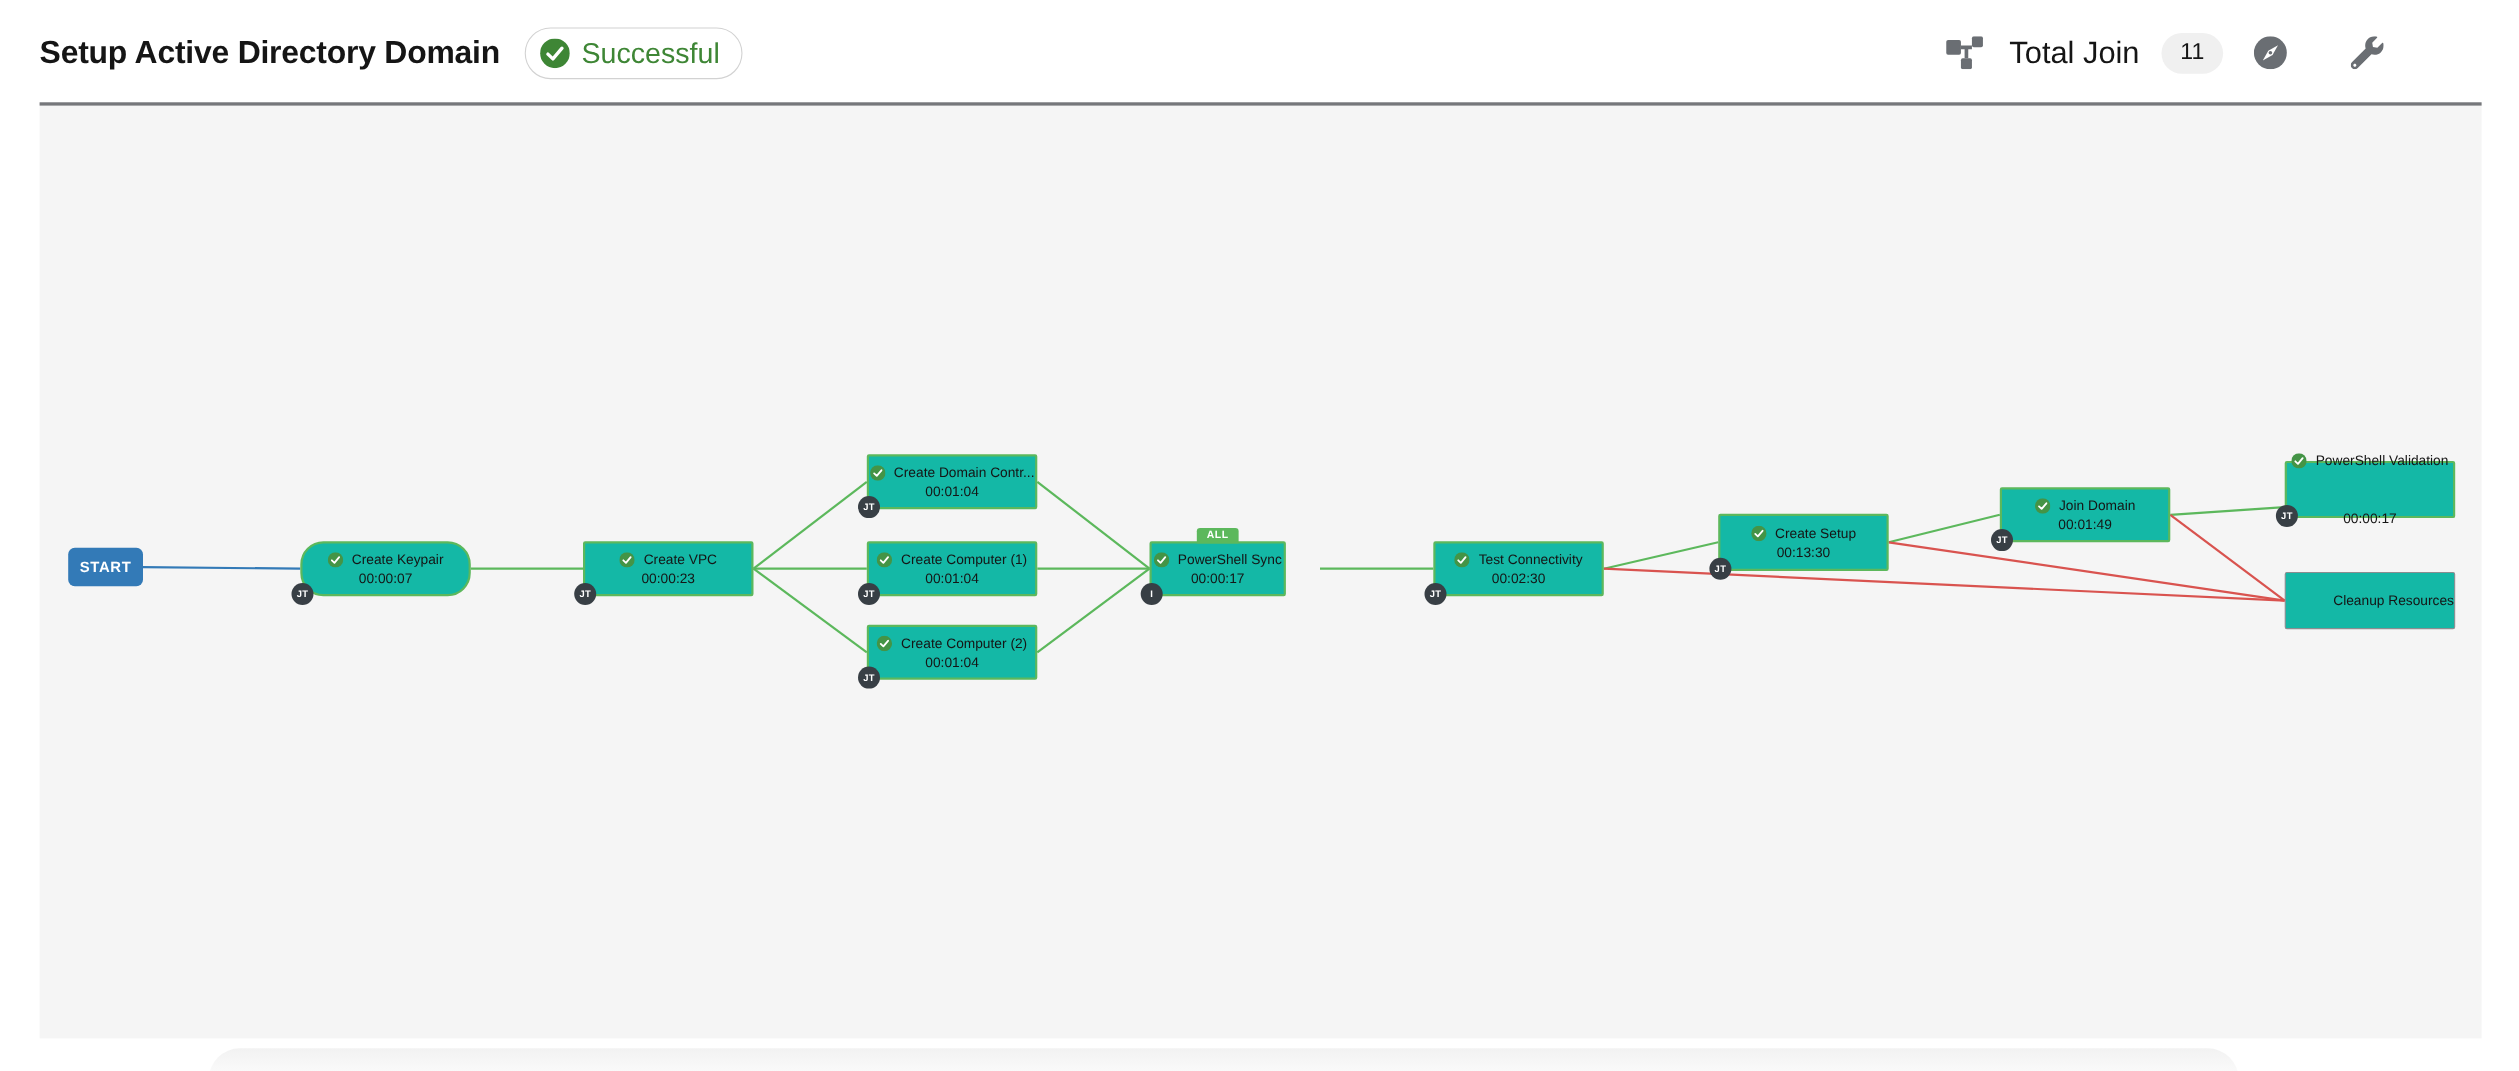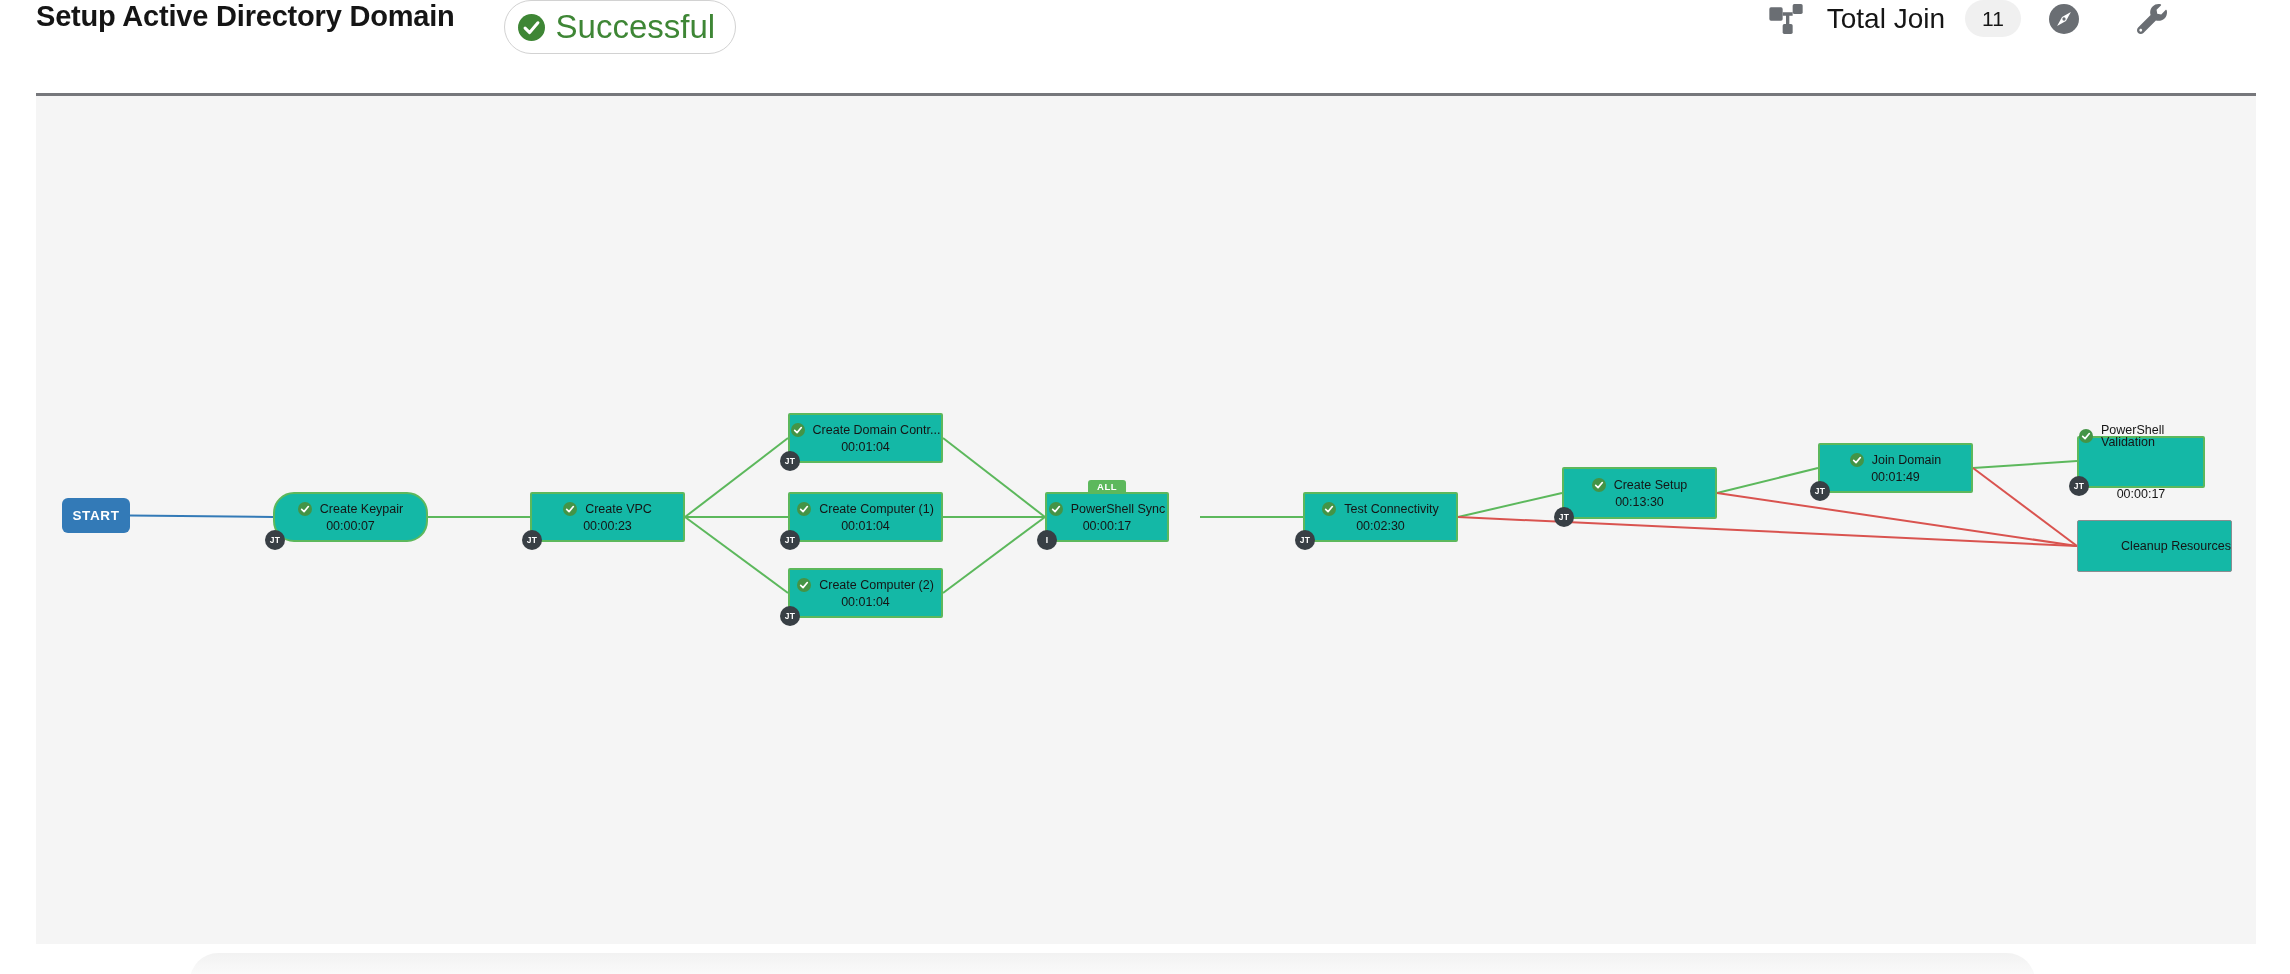--- a/index.html
+++ b/index.html
@@ -3,29 +3,29 @@
 <meta charset="utf-8">
 <style>
   html,body{margin:0;padding:0;}
   body{
     width:2290px;height:974px;position:relative;overflow:hidden;
     background:#ffffff;font-family:"Liberation Sans",sans-serif;color:#151515;
   }
   
   .header{
     position:absolute;top:0;left:0;right:0;height:96px;
-    display:flex;align-items:flex-start;box-sizing:border-box;
-    padding-left:36px;padding-right:123px;background:#fff;gap:27px;
+    display:flex;align-items:center;box-sizing:border-box;
+    padding-left:36px;padding-right:123px;background:#fff;
   }
   .page-title{font-size:29px;font-weight:700;letter-spacing:-0.2px;margin:0 22px 0 0;white-space:nowrap;}
   .status-pill{
     display:flex;align-items:center;gap:11px;border:1.5px solid #d2d2d2;
     border-radius:999px;padding:7px 20px 7px 13px;background:#fff;
   }
-  .status-pill .label{font-size:33px;color:#3e8635;}
+  .status-pill .label{font-size:26px;color:#3e8635;}
   .header-right{margin-left:auto;display:flex;align-items:center;}
   .total-nodes-label{font-size:28px;margin:0 20px 0 24px;white-space:nowrap;}
   .count-pill{
     background:#f0f0f0;border-radius:999px;min-width:24px;height:37px;
     display:flex;align-items:center;justify-content:center;
     padding:0 16px;font-size:21px;font-weight:500;
   }
   .icon-btn{background:none;border:none;padding:0;cursor:pointer;display:flex;align-items:center;}
   .icon-btn.compass{margin-left:28px;}
   .icon-btn.wrench{margin-left:58px;}
@@ -252,21 +252,21 @@
           <svg width="14" height="14" viewBox="0 0 16 16" style="display:block">
             <circle cx="8" cy="8" r="8" fill="#449446"></circle>
             <path d="M4.2 8.4 L6.9 11 L11.8 5.2" stroke="#fff" stroke-width="1.9" fill="none" stroke-linecap="round" stroke-linejoin="round"></path>
           </svg>
         </span>
         <span>Join Domain</span>
       </div>
       <div class="time">00:01:49</div>
       <span class="unit-badge">JT</span>
     </div>
-    <div class="node job" style="left: 2041px; top: 340px; width: 128px; height: 52px; gap: 39px;">
+    <div class="node job" style="left: 2041px; top: 323px; width: 155px; height: 52px; gap: 39px;">
       <div class="row1">
         <span>
           <svg width="14" height="14" viewBox="0 0 16 16" style="display:block">
             <circle cx="8" cy="8" r="8" fill="#449446"></circle>
             <path d="M4.2 8.4 L6.9 11 L11.8 5.2" stroke="#fff" stroke-width="1.9" fill="none" stroke-linecap="round" stroke-linejoin="round"></path>
           </svg>
         </span>
         <span>PowerShell Validation</span>
       </div>
       <div class="time">00:00:17</div>

